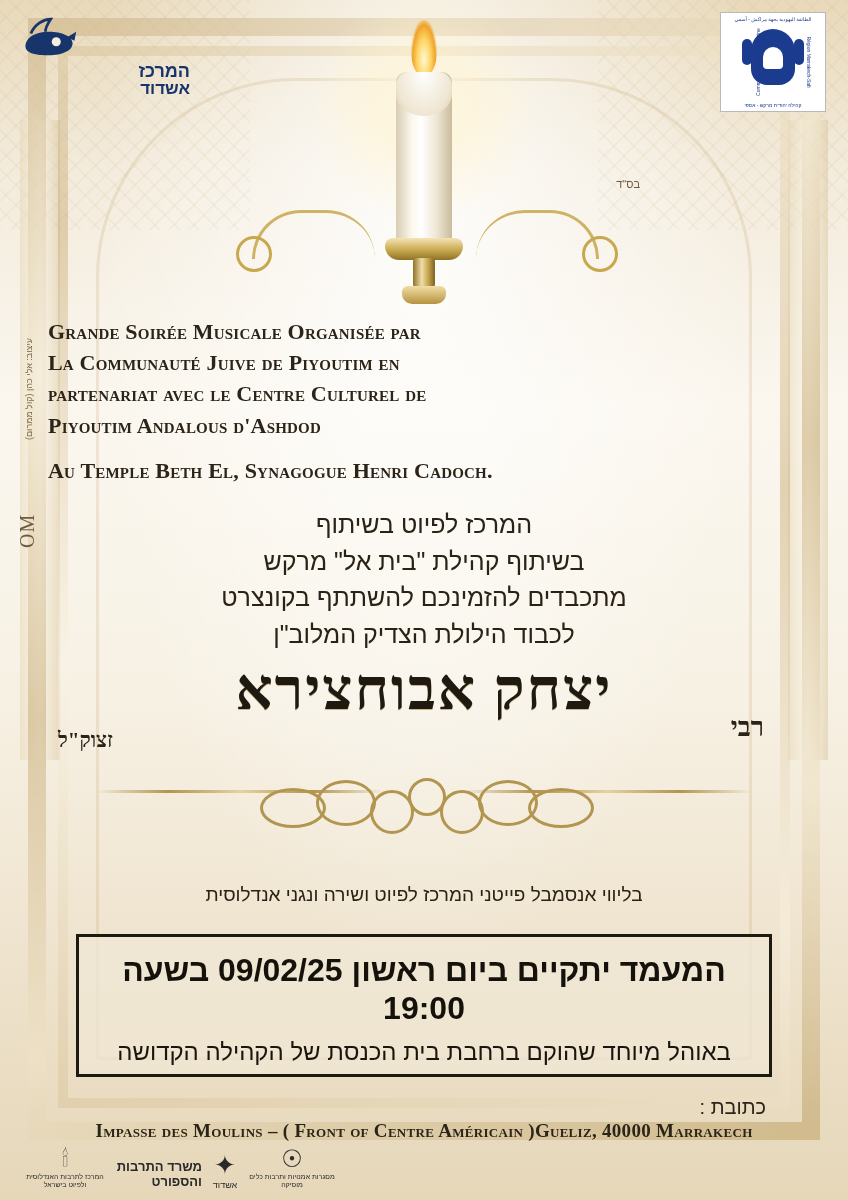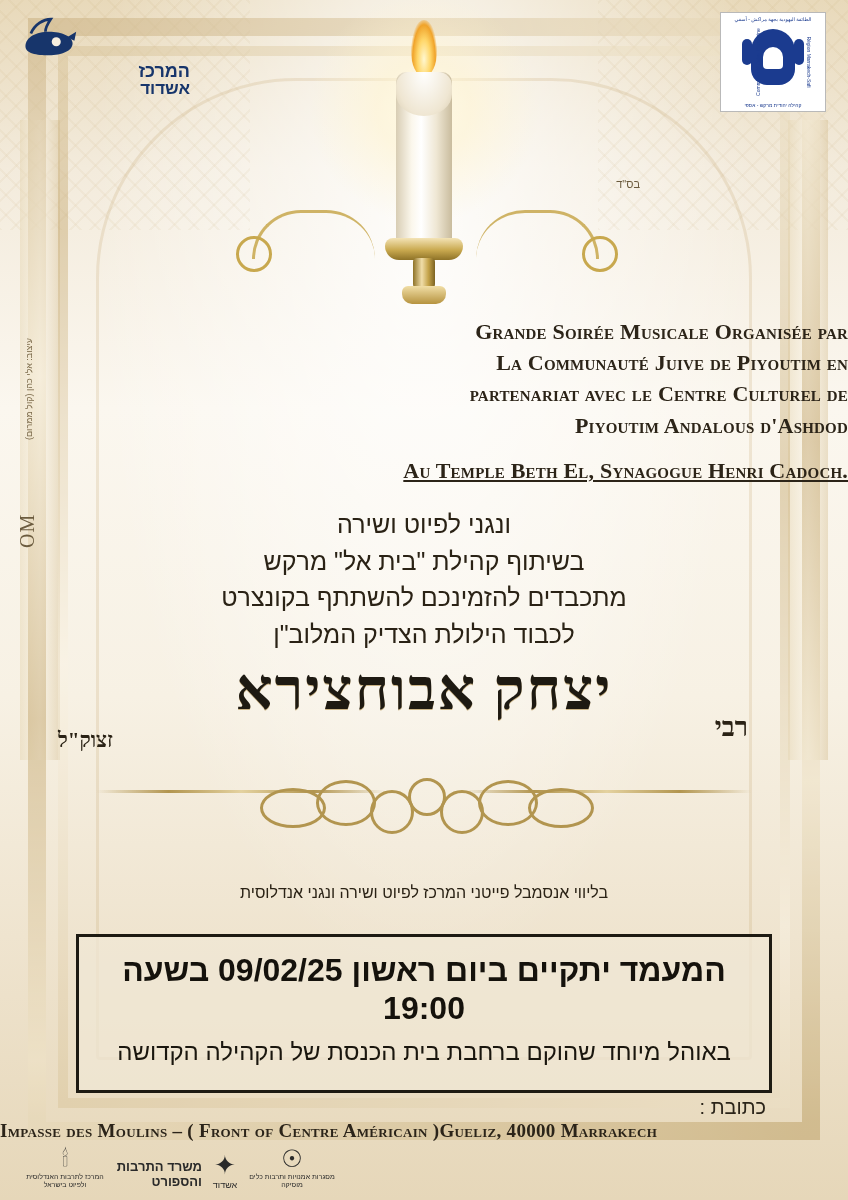--- a/index.html
+++ b/index.html
@@ -179,28 +179,29 @@
   .scroll-curl{
     position:absolute;top:222px;width:30px;height:30px;
     border:3px solid #c8a84e;border-radius:50%;
   }
   .scroll-curl.left{left:50%;margin-left:-188px;}
   .scroll-curl.right{left:50%;margin-left:158px;}
 
   
   .french{
     position:absolute;left:0;right:0;top:316px;
-    text-align:right;color:#2c2418;
+    text-align:left;color:#2c2418;
     font-family:"Liberation Serif", serif;
     font-size:22px;line-height:1.42;font-weight:bold;
     font-variant:small-caps;
     letter-spacing:.2px;
+    padding-left:48px;
   }
   .french .line{display:block;}
-  .french .venue{margin-top:14px;display:block;text-decoration:underline;}
+  .french .venue{margin-top:14px;display:block;}
 
   
   .heb-intro{
     position:absolute;left:0;right:0;top:506px;
     direction:rtl;text-align:center;color:#2a2215;
     font-family:"Liberation Sans", sans-serif;
     font-size:25px;line-height:1.46;
   }
   .heb-intro .line{display:block;}
 
@@ -212,21 +213,21 @@
   .name-main{
     font-family:"Liberation Serif", serif;
     font-weight:bold;
     font-size:58px;
     color:#1e1a12;
     letter-spacing:2px;
     line-height:1.05;
     text-shadow:0 1px 0 #cbb486;
   }
   .name-prefix{
-    position:absolute;right:100px;top:52px;
+    position:absolute;right:84px;top:52px;
     font-size:27px;color:#2a2215;font-family:"Liberation Serif", serif;font-weight:bold;
   }
   .name-suffix{
     position:absolute;left:58px;top:68px;
     font-size:21px;color:#2a2215;font-family:"Liberation Serif", serif;font-weight:bold;
   }
   
   .flourish{
     position:absolute;left:0;right:0;top:772px;height:70px;
   }
@@ -244,50 +245,50 @@
   .fc3{left:50%;margin-left:16px;top:18px;width:38px;height:38px;border-top-color:transparent;border-left-color:transparent;}
   .fc4{left:50%;margin-left:-108px;top:8px;width:54px;height:40px;border-bottom-color:transparent;border-left-color:transparent;}
   .fc5{left:50%;margin-left:54px;top:8px;width:54px;height:40px;border-bottom-color:transparent;border-right-color:transparent;}
   .fc6{left:50%;margin-left:-164px;top:16px;width:60px;height:34px;border-top-color:transparent;border-right-color:transparent;}
   .fc7{left:50%;margin-left:104px;top:16px;width:60px;height:34px;border-top-color:transparent;border-left-color:transparent;}
 
   .ensemble{
     position:absolute;left:0;right:0;top:884px;
     direction:rtl;text-align:center;
     font-family:"Liberation Sans", sans-serif;
-    font-size:16px;color:#2a2215;
+    font-size:19px;color:#2a2215;
   }
 
   
   .event-box{
     position:absolute;left:76px;right:76px;top:934px;
     border:3px solid #1d1a12;
     background:rgba(240,232,214,.72);
-    padding:14px 10px 24px;
+    padding:14px 10px 8px;
     text-align:center;direction:rtl;
   }
   .event-main{
     font-family:"Liberation Sans", sans-serif;
     font-size:32px;font-weight:bold;color:#15120c;line-height:1.2;
   }
   .event-sub{
     margin-top:10px;
     font-family:"Liberation Sans", sans-serif;
     font-size:24px;color:#1a160e;
   }
 
   
   .addr-label{
     position:absolute;right:82px;top:1096px;
     direction:rtl;font-size:20px;color:#2b2419;
     font-family:"Liberation Sans", sans-serif;
   }
   .addr-line{
     position:absolute;left:0;right:0;top:1120px;
-    text-align:left;
+    text-align:center;
     font-family:"Liberation Serif", serif;
     font-variant:small-caps;font-weight:bold;
     font-size:19px;color:#2b2419;letter-spacing:.3px;
   }
 
   
   .footer{
     position:absolute;left:0;right:0;bottom:6px;height:72px;
   }
   .f-logo{
@@ -367,21 +368,21 @@
 
   <div class="french">
     <span class="line">Grande Soirée Musicale Organisée par</span>
     <span class="line">La Communauté Juive de Piyoutim en</span>
     <span class="line">partenariat avec le Centre Culturel de</span>
     <span class="line">Piyoutim Andalous d'Ashdod</span>
     <span class="venue">Au Temple Beth El, Synagogue Henri Cadoch.</span>
   </div>
 
   <div class="heb-intro">
-    <span class="line">ונגני לפיוט ושירה</span>
+    <span class="line">המרכז לפיוט בשיתוף</span>
     <span class="line">בשיתוף קהילת "בית אל" מרקש</span>
     <span class="line">מתכבדים להזמינכם להשתתף בקונצרט</span>
     <span class="line">לכבוד הילולת הצדיק המלוב"ן</span>
   </div>
 
   <div class="name-row">
     <div class="name-prefix">רבי</div>
     <div class="name-main">יצחק אבוחצירא</div>
     <div class="name-suffix">זצוק"ל</div>
   </div>

